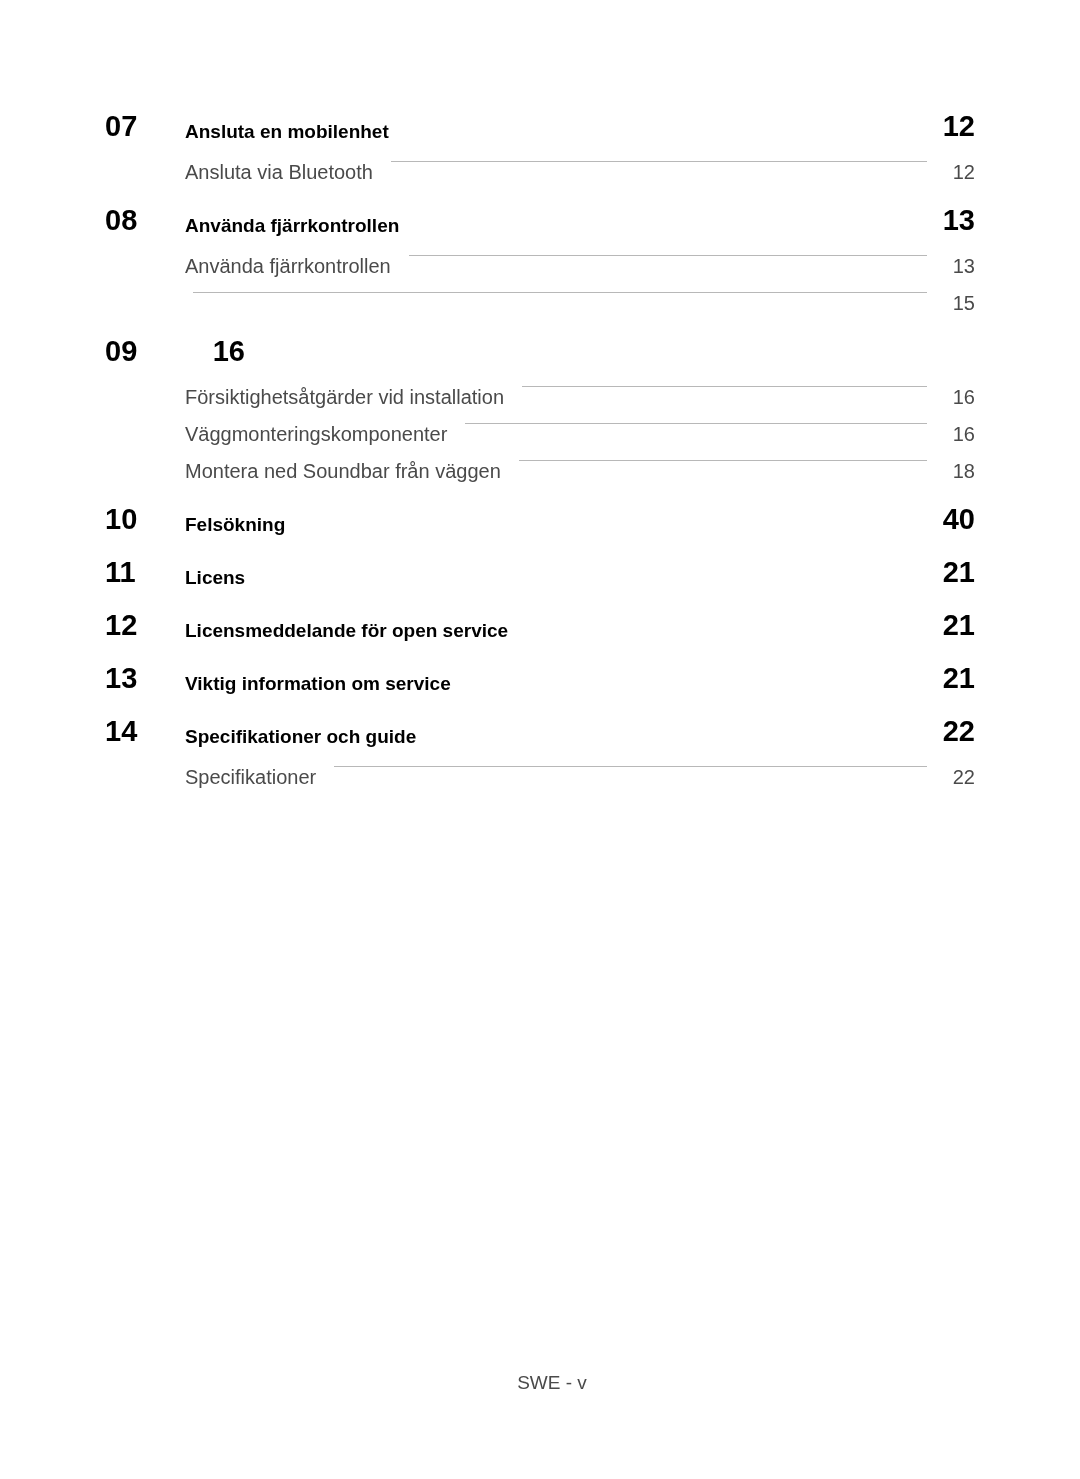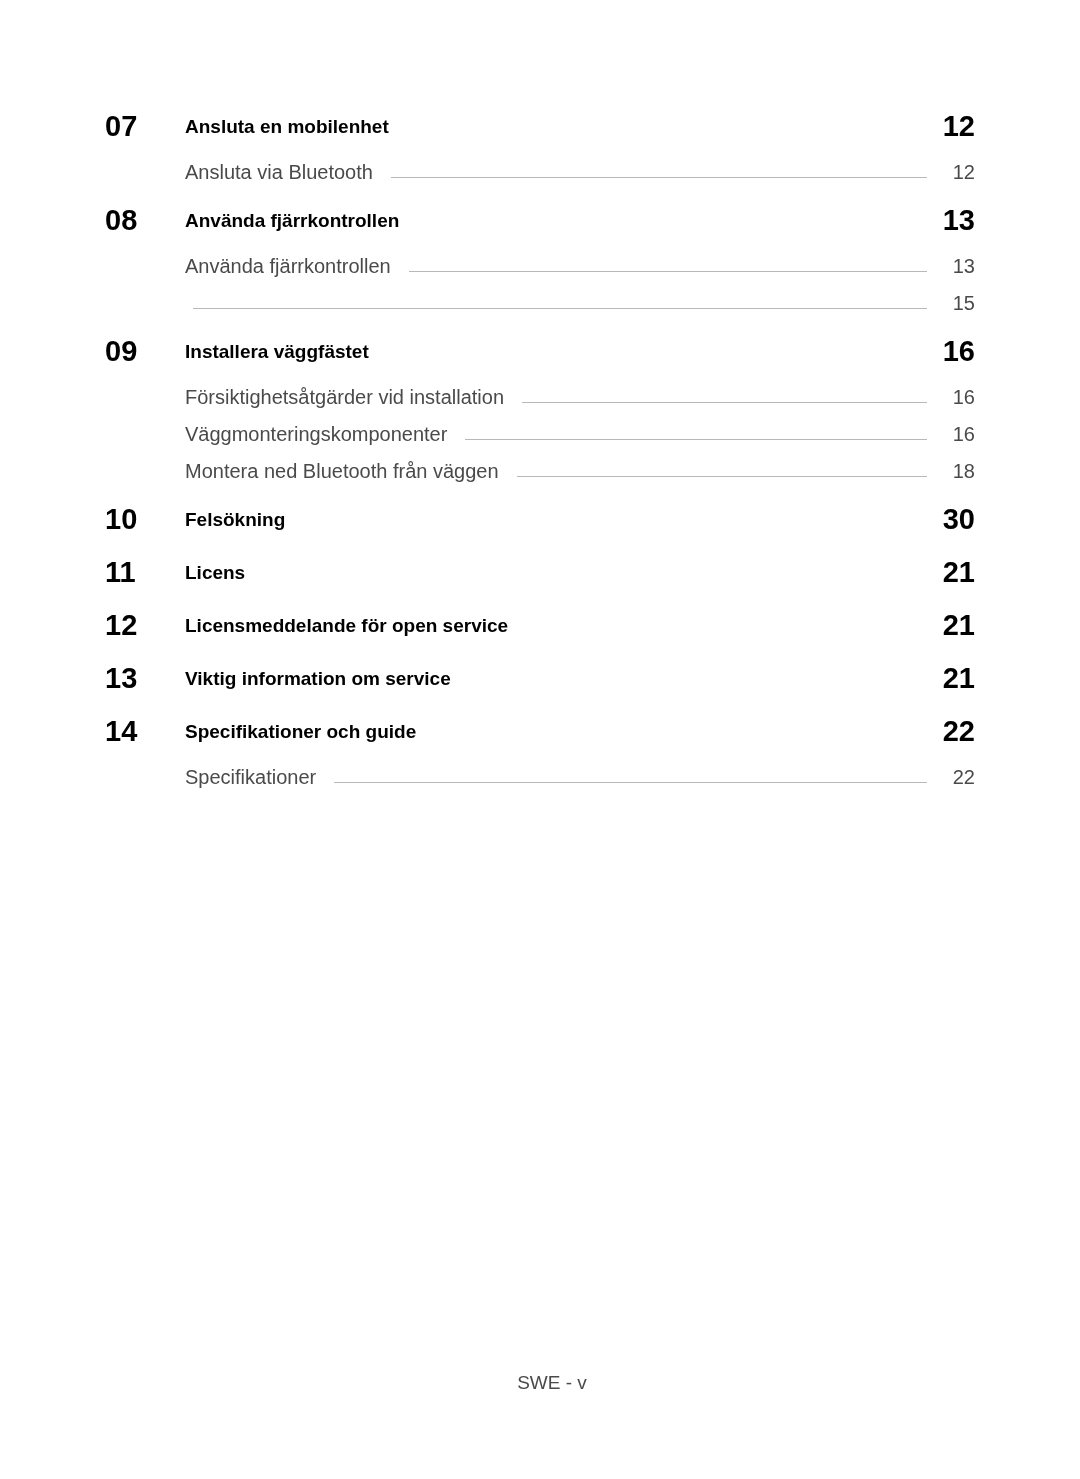--- a/index.html
+++ b/index.html
@@ -13,21 +13,21 @@
       background: #ffffff;
       font-family: Arial, Helvetica, sans-serif;
       color: #000000;
       position: relative;
     }
     .page-content {
       padding: 110px 105px 0 105px;
     }
     .toc-section {
       display: flex;
-      align-items: center;
+      align-items: flex-end;
       margin-bottom: 18px;
     }
     .section-number {
       width: 80px;
       font-size: 29px;
       font-weight: 700;
       color: #000000;
       flex-shrink: 0;
     }
     .section-title {
@@ -38,21 +38,21 @@
     }
     .section-page {
       font-size: 29px;
       font-weight: 700;
       color: #000000;
       text-align: right;
       width: 60px;
     }
     .toc-subitem {
       display: flex;
-      align-items: flex-end;
+      align-items: flex-start;
       margin-bottom: 14px;
       margin-left: 80px;
     }
     .subitem-title {
       font-size: 20px;
       font-weight: 400;
       color: #4a4a4a;
       flex-shrink: 0;
       padding-right: 10px;
     }
@@ -114,44 +114,43 @@
           <div class="subitem-page">13</div>
         </div>
         <div class="toc-subitem">
           <div class="subitem-leader"></div>
           <div class="subitem-page">15</div>
         </div>
       </div>
       <div class="toc-block">
         <div class="toc-section">
           <div class="section-number">09</div>
-          <div class="section-title">Installera väggfästet</div>
           <div class="section-page">16</div>
         </div>
         <div class="toc-subitem">
           <div class="subitem-title">Försiktighetsåtgärder vid installation</div>
           <div class="subitem-leader"></div>
           <div class="subitem-page">16</div>
         </div>
         <div class="toc-subitem">
           <div class="subitem-title">Väggmonteringskomponenter</div>
           <div class="subitem-leader"></div>
           <div class="subitem-page">16</div>
         </div>
         <div class="toc-subitem">
-          <div class="subitem-title">Montera ned Bluetooth från väggen</div>
+          <div class="subitem-title">Montera ned Soundbar från väggen</div>
           <div class="subitem-leader"></div>
           <div class="subitem-page">18</div>
         </div>
       </div>
       <div class="toc-block">
         <div class="toc-section">
           <div class="section-number">10</div>
           <div class="section-title">Felsökning</div>
-          <div class="section-page">30</div>
+          <div class="section-page">40</div>
         </div>
       </div>
       <div class="toc-block">
         <div class="toc-section">
           <div class="section-number">11</div>
           <div class="section-title">Licens</div>
           <div class="section-page">21</div>
         </div>
       </div>
       <div class="toc-block">

